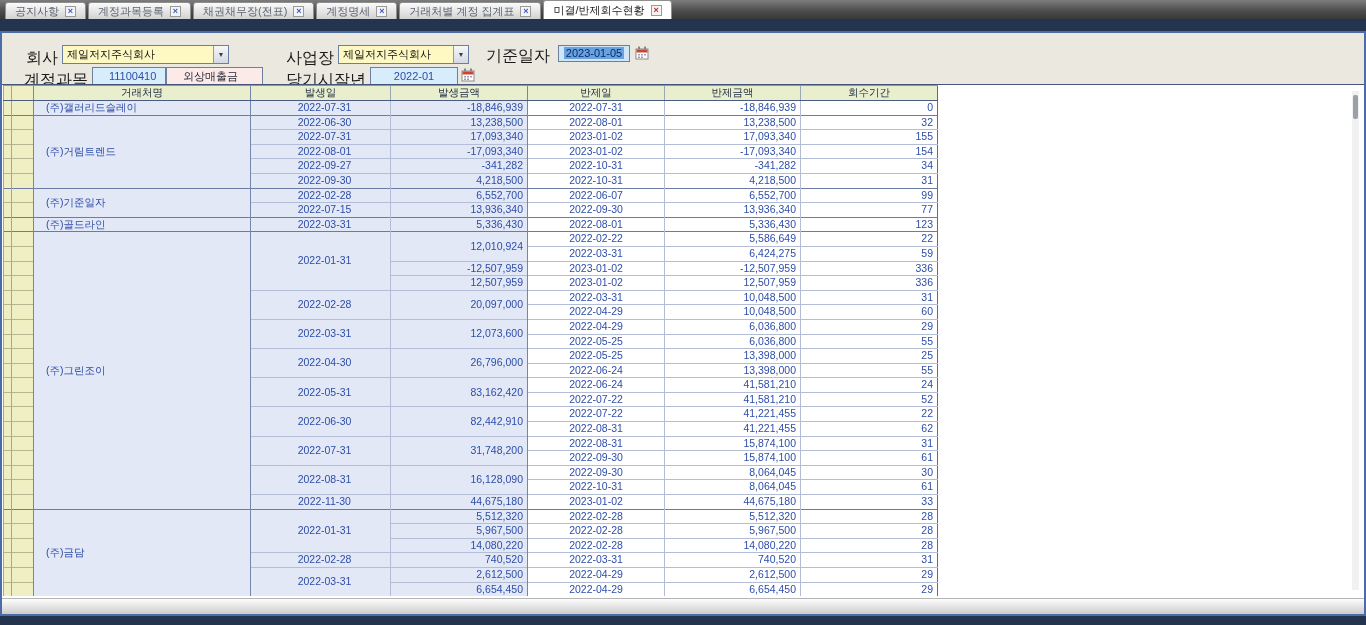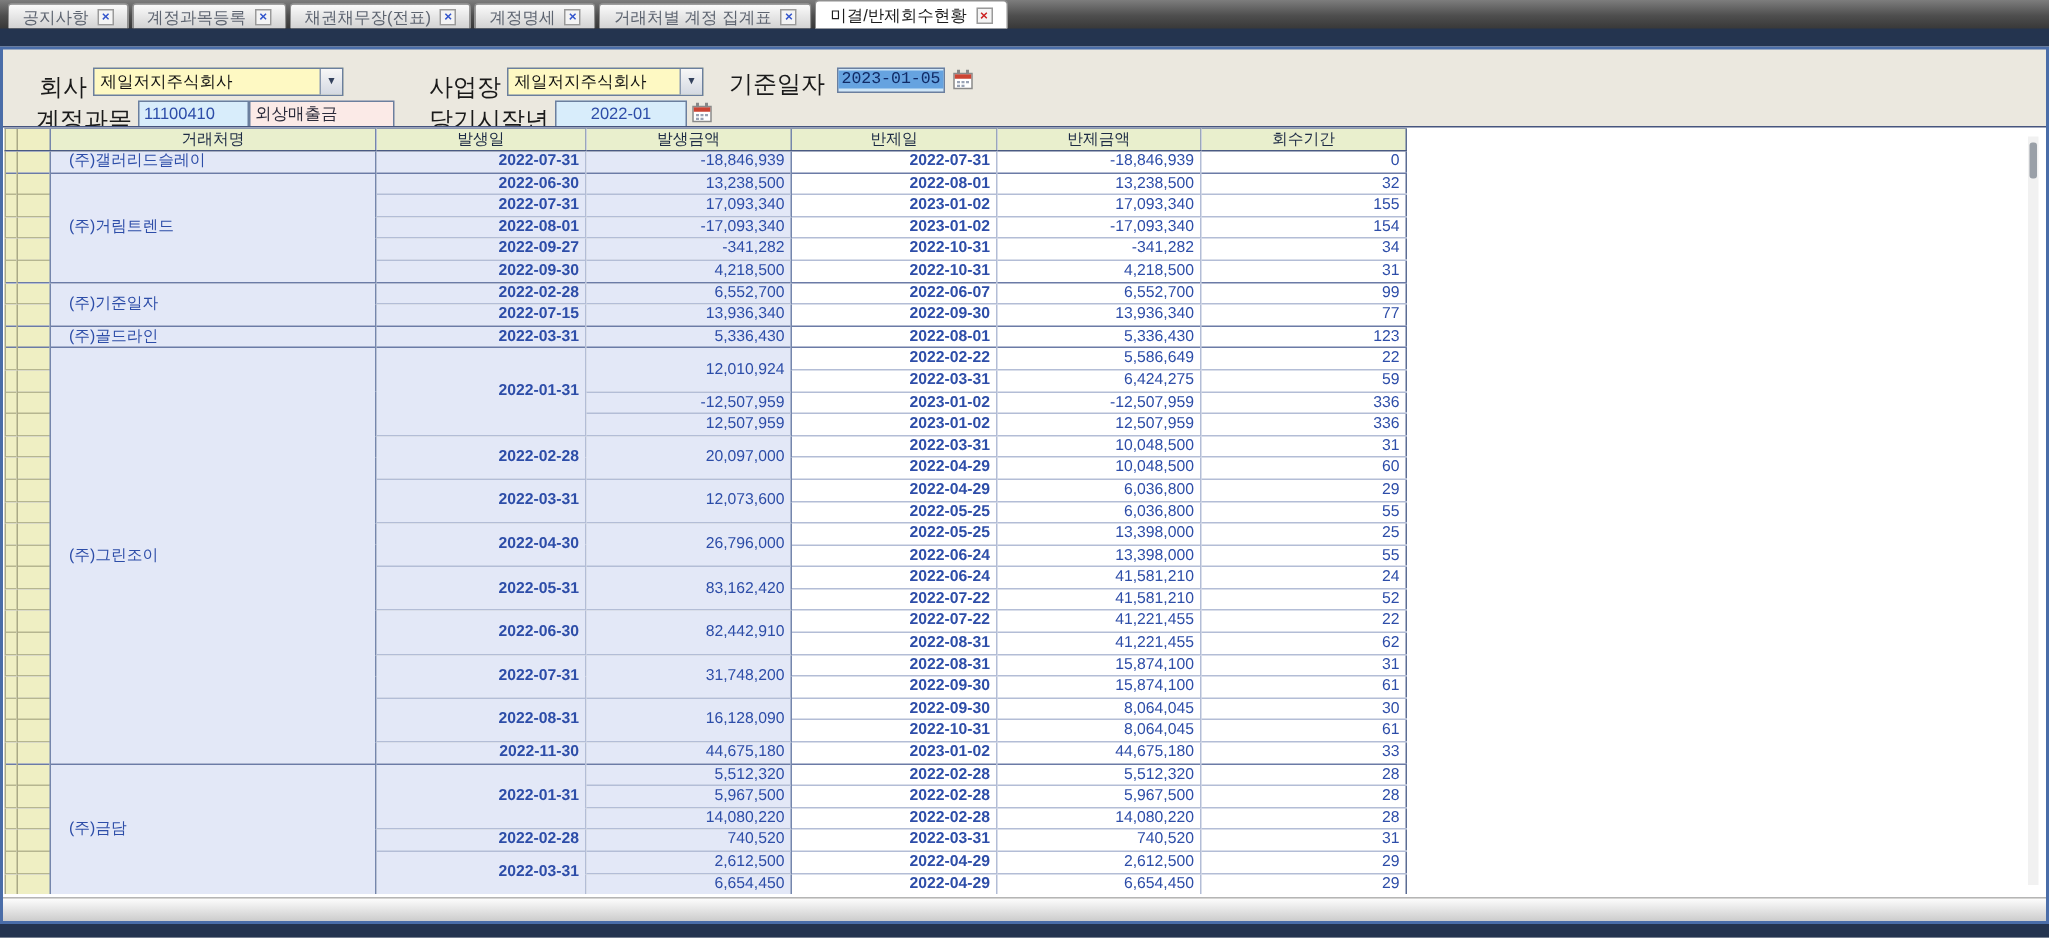--- a/index.html
+++ b/index.html
@@ -36,45 +36,45 @@
   
   .formarea { position:absolute; top:0; left:0; right:0; height:51px; }
   .flabel { position:absolute; font-size:16px; color:#1a1a1a; text-align:right; }
   .selectbox { position:absolute; height:19px; background:#fef9c3; border:1px solid #6b7f9e;
     display:flex; align-items:center; font-size:11px; color:#111; cursor:pointer; }
   .selectbox .val { flex:1; padding:0 4px; overflow:hidden; white-space:nowrap; }
   .selectbox .arrow { width:15px; height:100%; border-left:1px solid #8a99b0;
     background:linear-gradient(180deg,#f7f7f7,#d4d9e2); font-size:7px; color:#33415c;
     display:flex; align-items:center; justify-content:center; }
   .fieldbox { position:absolute; height:18px; border:1px solid #6b7f9e; font-size:11px;
-    line-height:16px; padding:0 3px; color:#2d4da8; cursor:text; }
+    line-height:16px; padding:0 16px; color:#2d4da8; cursor:text; }
   .bg-blue { background:#d8edfb; }
   .bg-pink { background:#fbeae7; color:#2a2a3a; }
   .datebox { position:absolute; height:17px; border:1px solid #6b7f9e; background:#cfe6f8;
-    font-size:11px; line-height:15px; text-align:center; cursor:text;font-family:Liberation Mono, monospace; }
+    font-size:11px; line-height:15px; text-align:center; cursor:text; }
   .datebox .sel { background:#66a3e0; color:#102a66; padding:0 2px; }
   .cal-icon { position:absolute; width:14px; height:14px; cursor:pointer; }
 
   
   .gridwrap { position:absolute; top:51px; left:0; right:0; bottom:16px;
     background:#fff; border-top:1px solid #46557e; overflow:hidden; }
   table.grid { border-collapse:collapse; table-layout:fixed; margin-left:1px;
     border-right:1px solid #5c6d94; }
   .grid th { height:15px; background:#e9efcd; font-size:10.5px; font-weight:normal;
     color:#1c2a44; border-top:1px solid #8a96ae; border-left:1px solid #9aa6ba;
     border-bottom:1px solid #4a5a82; white-space:nowrap; overflow:hidden; }
   .grid th.ind-h { background:#efefc3; border-left:1px solid #aaa986; }
   .grid td { height:13.6px; line-height:13.6px; font-size:10.5px; color:#2d4da8;
     padding:0 4px; white-space:nowrap; overflow:hidden;
     border-top:1px solid #b3bdd6; border-left:1px solid #b3bdd6; vertical-align:middle; }
   .grid td.ind { background:#efefc3; border-top:1px solid #b6b690; border-left:1px solid #aaa986; padding:0; }
   .grid td.occ { background:#e3e8f7;padding-left:12px; }
   .grid td.set { background:#ffffff; }
   .grid td.name { text-align:left; }
-  .grid td.ctr { text-align:right;font-weight:bold; }
+  .grid td.ctr { text-align:center; }
   .grid td.num { text-align:right; }
   .grid td.dkL, .grid th.dkL { border-left-color:#7586ac; }
   .grid tr.group-start td { border-top-color:#6b7ba6; }
 
   .vscroll-track { position:absolute; right:5px; top:6px; bottom:8px; width:7px; background:#f1f1f1; }
   .vscroll-thumb { position:absolute; right:6px; top:10px; width:5px; height:24px;
     background:#9aa0a8; border-radius:2px; cursor:grab; }
 
   .statusbar { position:absolute; left:0; right:0; bottom:0; height:16px;
     background:linear-gradient(180deg,#fdfdfd,#cccccc); border-top:1px solid #b5b5b5; }

